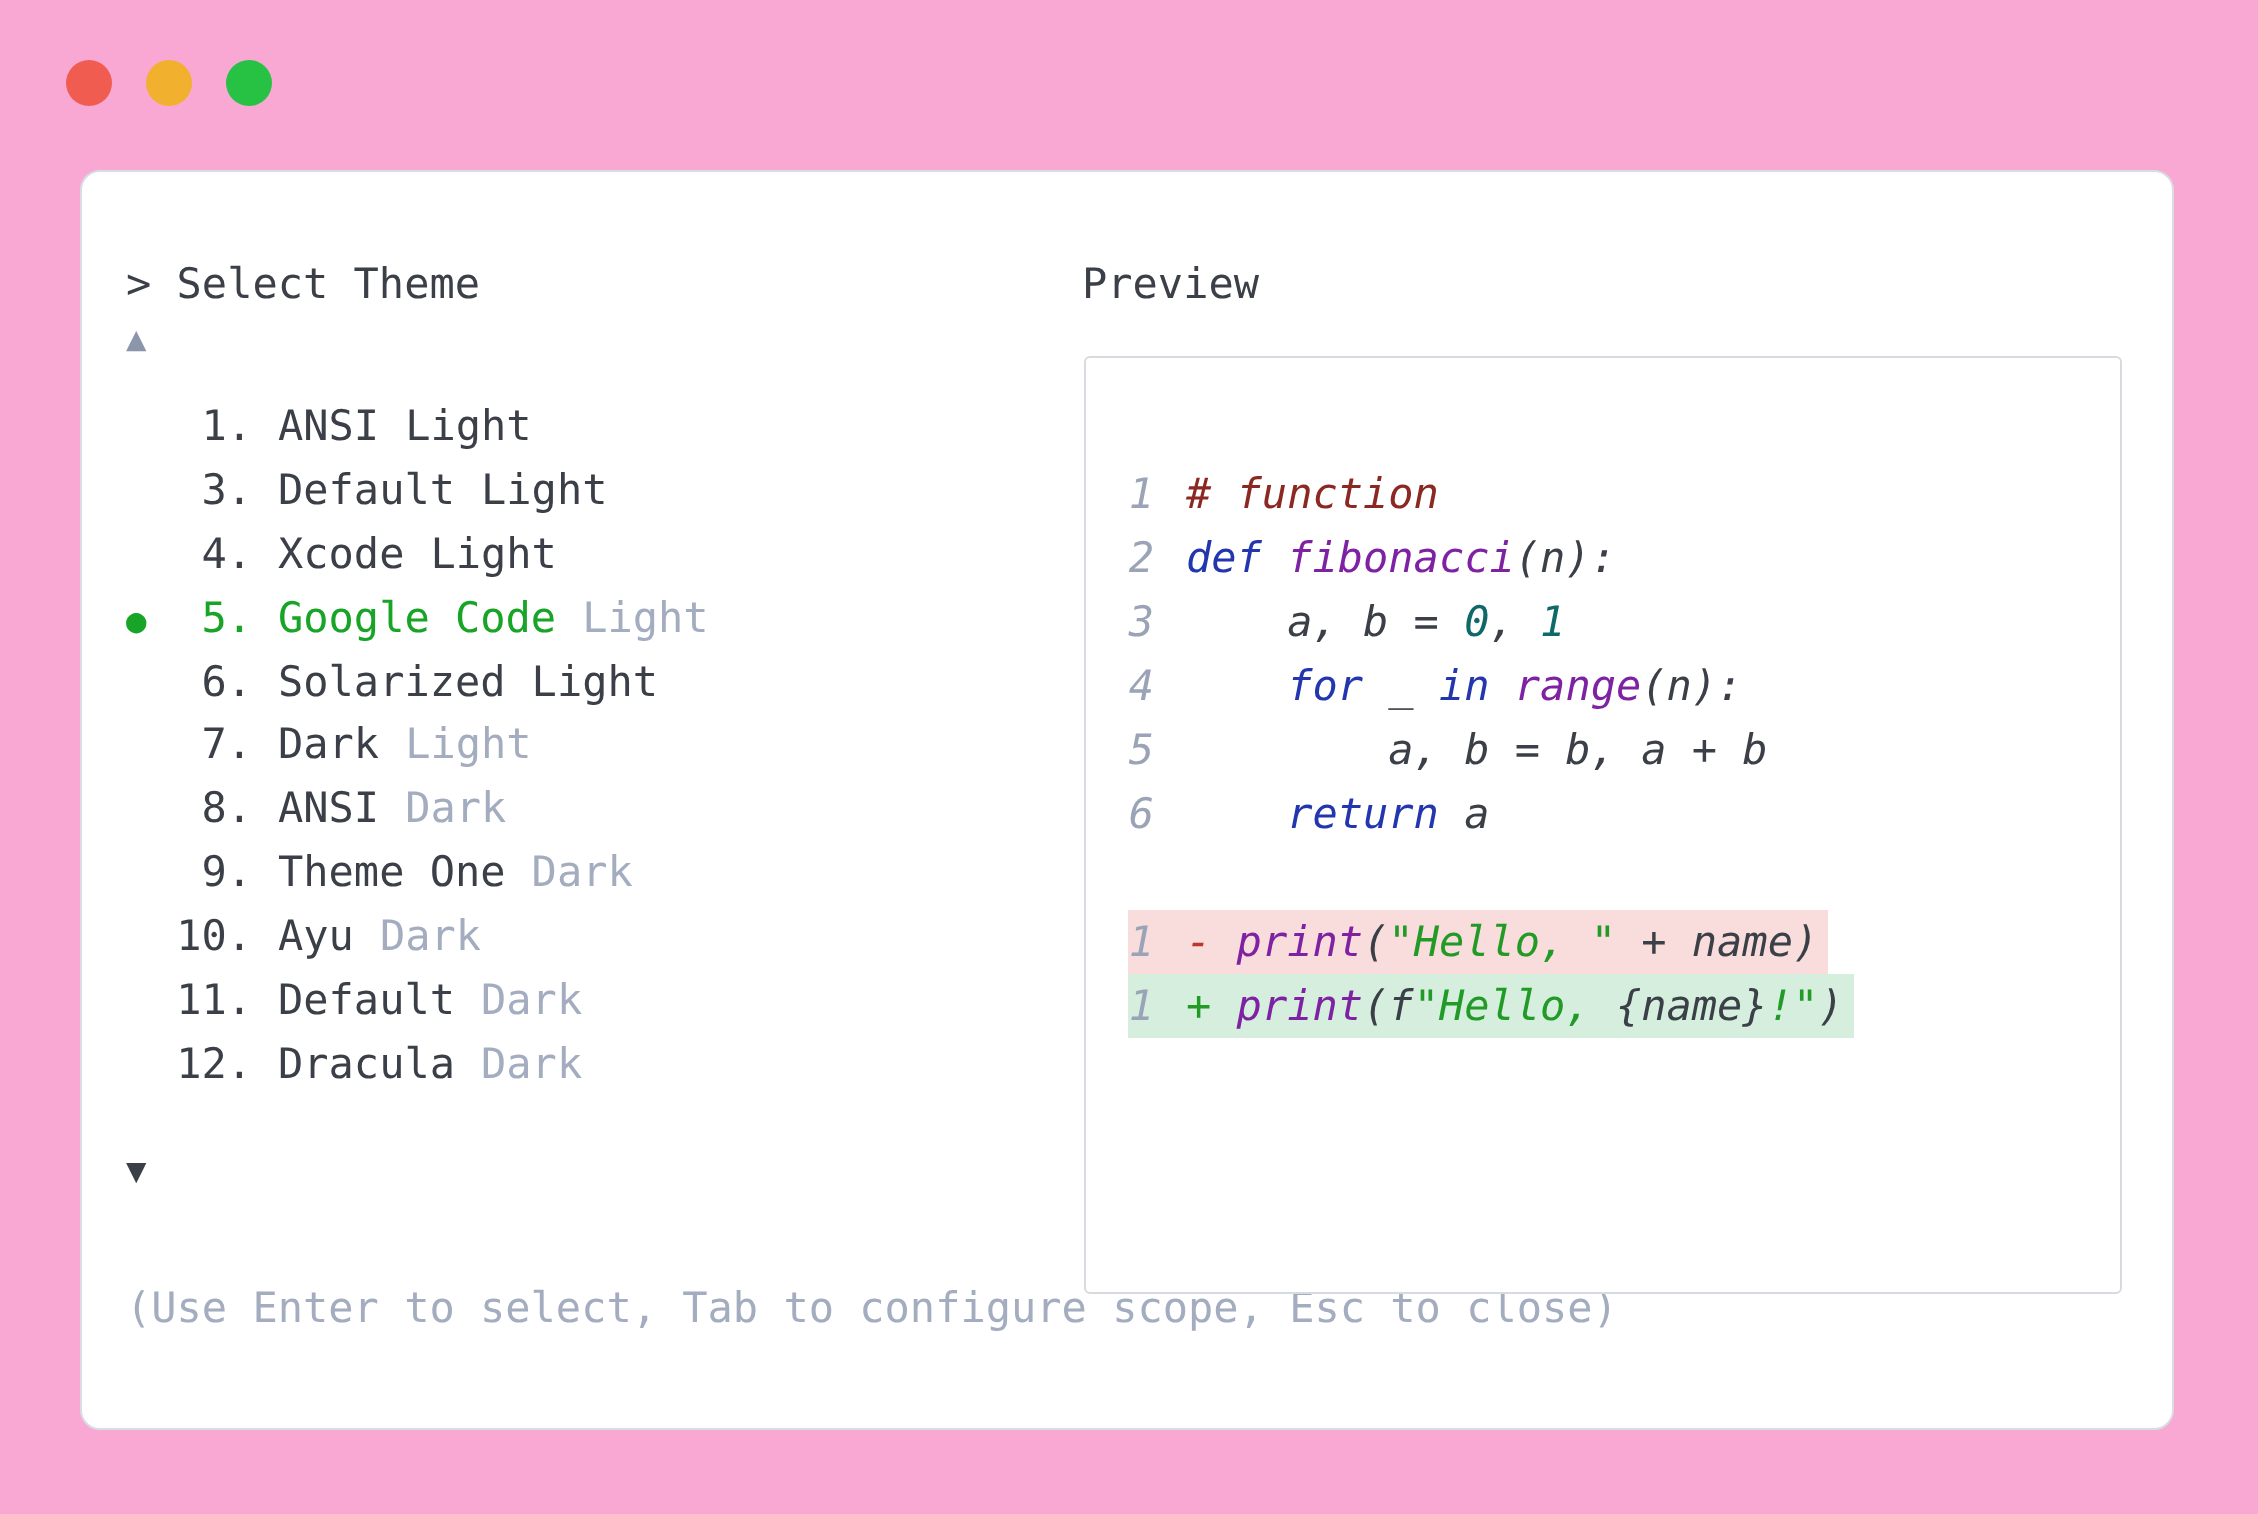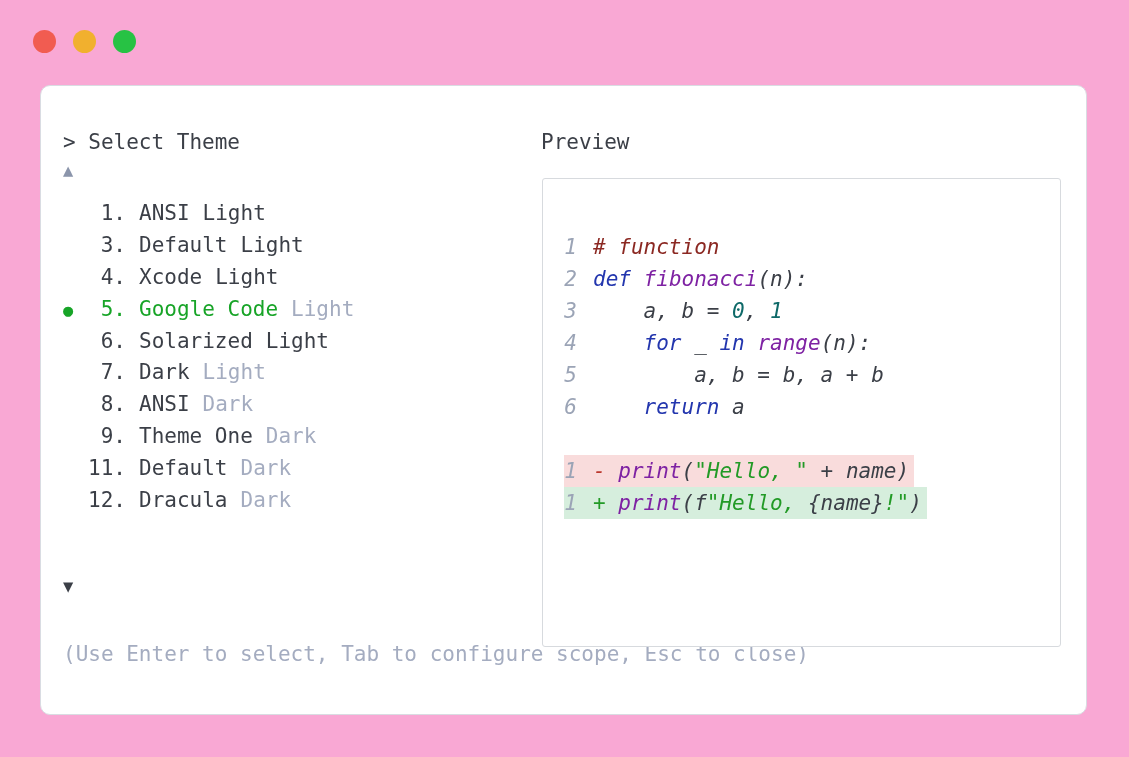--- a/index.html
+++ b/index.html
@@ -66,20 +66,21 @@
 
     <div class="list">
         <div class="row"><span class="marker"></span><span class="num">1.</span><span class="name">ANSI</span><span class="variant">Light</span></div>
         <div class="row"><span class="marker"></span><span class="num">3.</span><span class="name">Default</span><span class="variant">Light</span></div>
         <div class="row"><span class="marker"></span><span class="num">4.</span><span class="name">Xcode</span><span class="variant">Light</span></div>
         <div class="row selected"><span class="marker">●</span><span class="num">5.</span><span class="name">Google Code</span><span class="variant muted">Light</span></div>
         <div class="row"><span class="marker"></span><span class="num">6.</span><span class="name">Solarized</span><span class="variant">Light</span></div>
         <div class="row"><span class="marker"></span><span class="num">7.</span><span class="name">Dark</span><span class="variant muted">Light</span></div>
         <div class="row"><span class="marker"></span><span class="num">8.</span><span class="name">ANSI</span><span class="variant muted">Dark</span></div>
         <div class="row"><span class="marker"></span><span class="num">9.</span><span class="name">Theme One</span><span class="variant muted">Dark</span></div>
+        <div class="row"><span class="marker"></span><span class="num">10.</span><span class="name">Ayu</span><span class="variant muted">Dark</span></div>
         <div class="row"><span class="marker"></span><span class="num">11.</span><span class="name">Default</span><span class="variant muted">Dark</span></div>
         <div class="row"><span class="marker"></span><span class="num">12.</span><span class="name">Dracula</span><span class="variant muted">Dark</span></div>
       </div>
 
     <div class="scroll-down">▼</div>
 
     <div class="hint">(Use Enter to select, Tab to configure scope, Esc to close)</div>
 
     <div class="preview-title">Preview</div>
 

